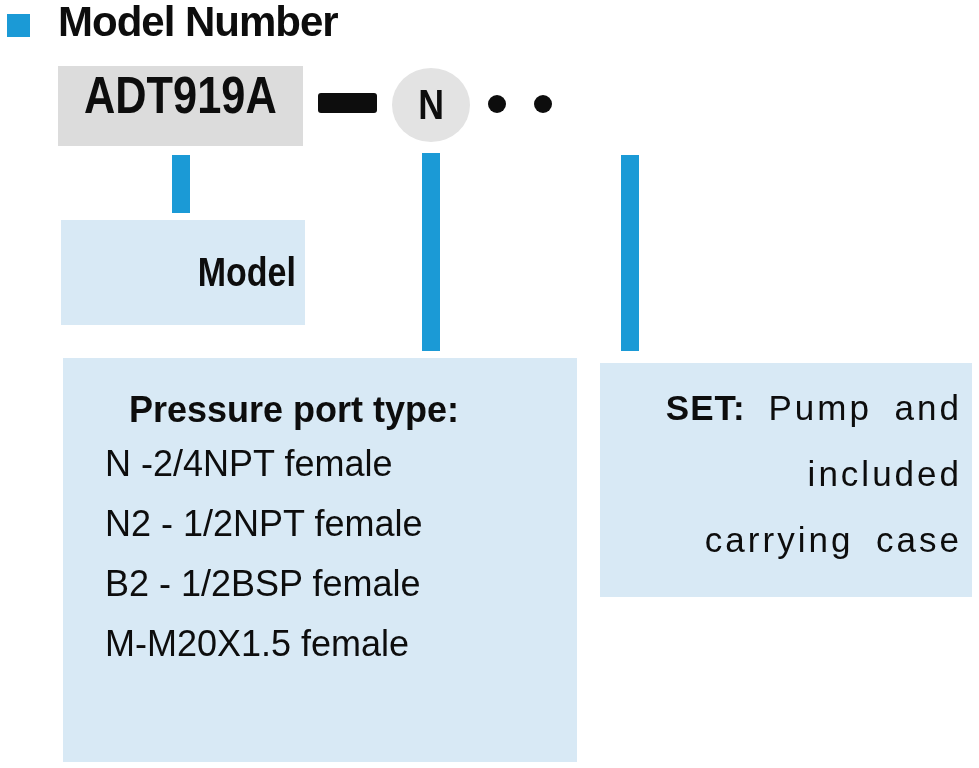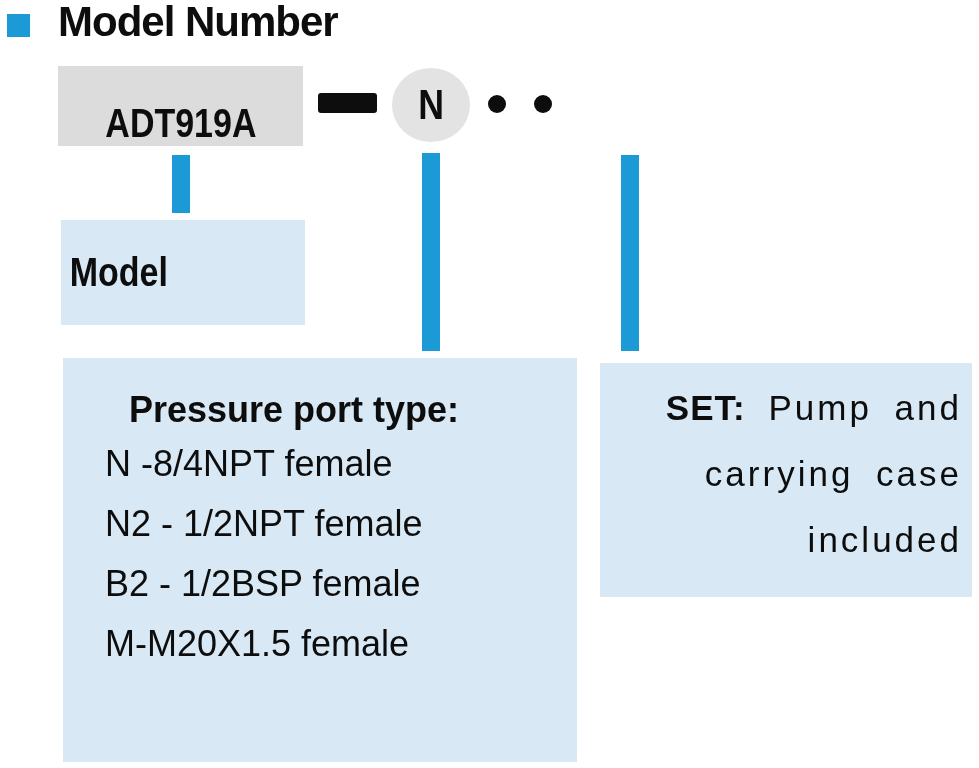--- a/index.html
+++ b/index.html
@@ -36,24 +36,24 @@
     letter-spacing: -1px;
     line-height: 44px;
     white-space: nowrap;
   }
 
   
   .code-box {
     position: absolute;
     background: var(--gray-fill);
     display: flex;
-    align-items: flex-end;
+    align-items: flex-start;
     justify-content: center;
     font-weight: bold;
-    font-size: 40px;
+    font-size: 51px;
     white-space: nowrap;
   }
   .cond { display: inline-block; transform: scaleX(0.85); transform-origin: center; }
   .model-code-box { left: 58px;  top: 66px; width: 245px; height: 80px; }
   .set-code-box   { left: 570px; top: 50px; width: 137px; height: 100px; }
 
   .dash {
     position: absolute;
     left: 318px; top: 93px;
     width: 59px; height: 20px;
@@ -93,21 +93,21 @@
   
   .info-box {
     position: absolute;
     background: var(--light-blue-fill);
   }
   .model-label-box {
     left: 61px; top: 220px;
     width: 244px; height: 105px;
     display: flex;
     align-items: center;
-    justify-content: flex-start;
+    justify-content: flex-end;
     font-weight: bold;
     font-size: 40px;
   }
   .pressure-box {
     left: 63px; top: 358px;
     width: 514px; height: 404px;
     padding: 28px 10px 0 42px;
   }
   .pressure-heading {
     font-weight: bold;
@@ -160,28 +160,28 @@
   <div class="connector conn-model"></div>
   <div class="connector conn-port"></div>
   <div class="connector conn-set"></div>
 
   <div class="info-box model-label-box">
     <span class="cond">Model</span>
   </div>
 
   <div class="info-box pressure-box">
     <div class="pressure-heading">Pressure port type:</div>
-    <div class="pressure-option">N -8/4NPT female</div>
+    <div class="pressure-option">N -2/4NPT female</div>
     <div class="pressure-option">N2 - 1/2NPT female</div>
     <div class="pressure-option">B2 - 1/2BSP female</div>
     <div class="pressure-option">M-M20X1.5 female</div>
   </div>
 
   <div class="info-box set-desc-box">
     <div class="set-desc-line">
       <span class="set-desc-label">SET:</span>
       <span>Pump and</span>
     </div>
+    <div class="set-desc-line">included</div>
     <div class="set-desc-line">carrying case</div>
-    <div class="set-desc-line">included</div>
   </div>
 
 </div>
 
 </body></html>

